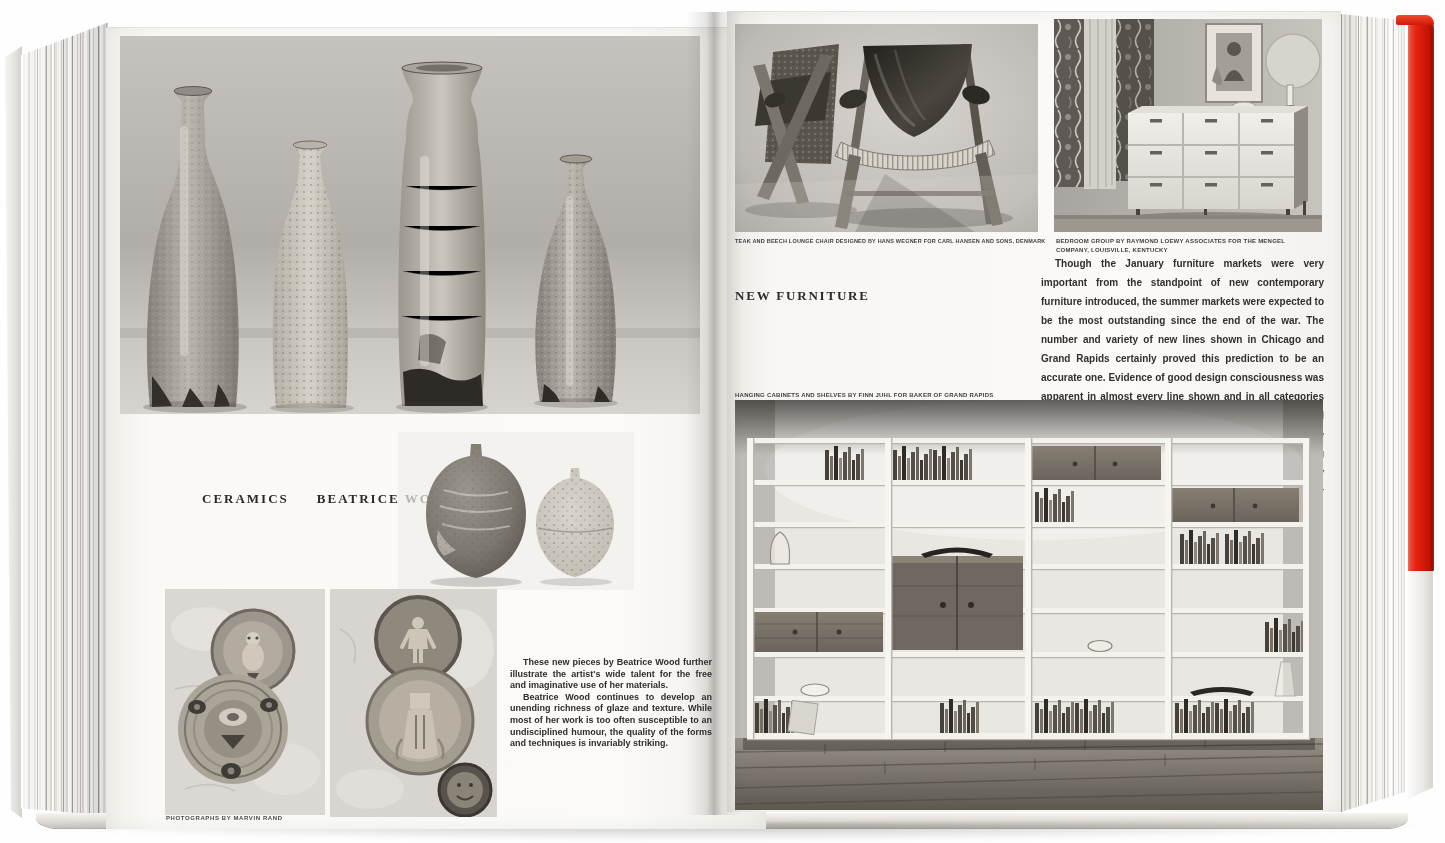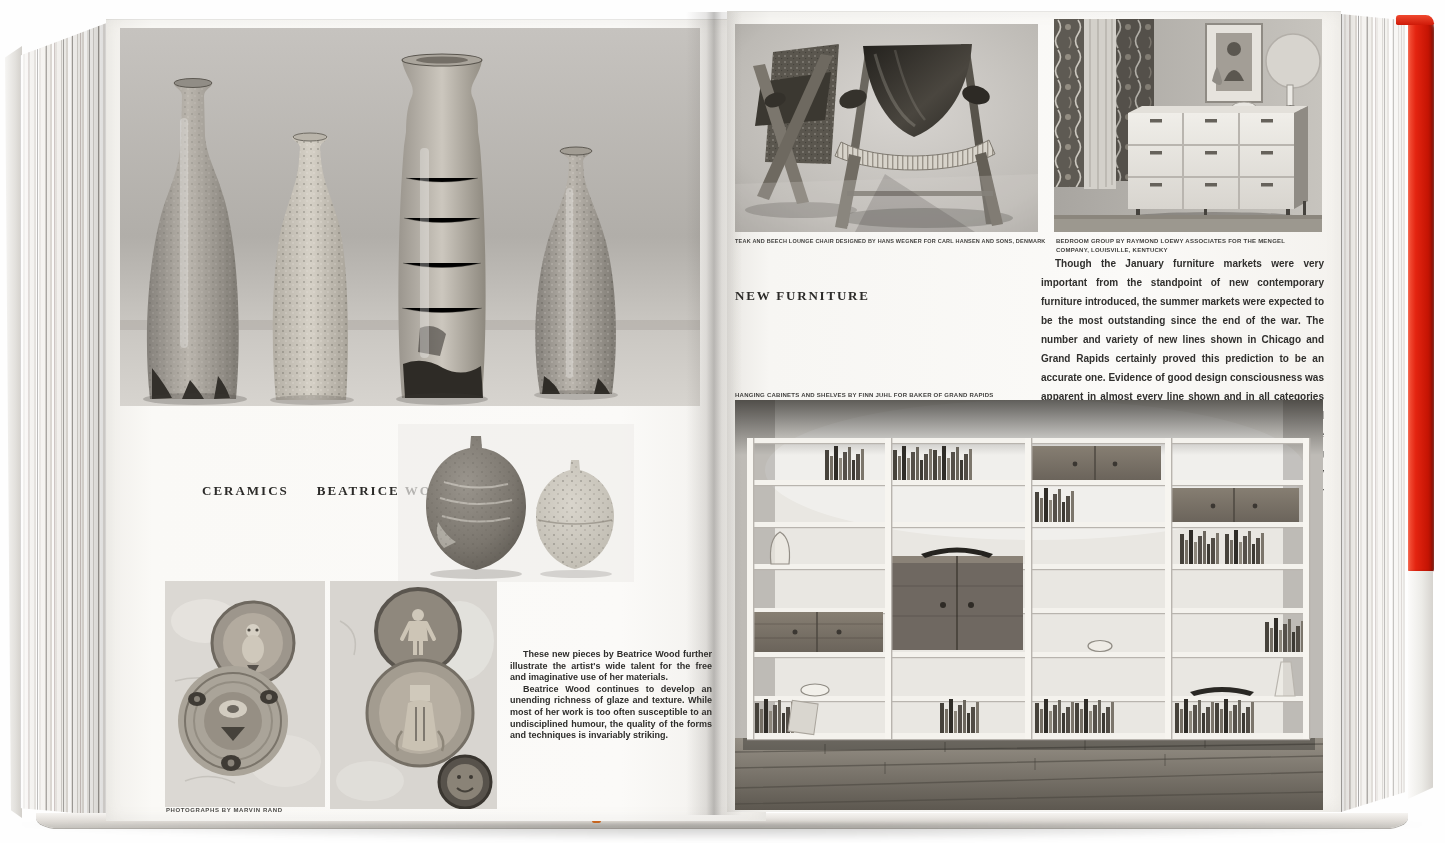--- a/index.html
+++ b/index.html
@@ -38,21 +38,21 @@
     background:linear-gradient(#f6f4f1,#ddd9d4 60%,#c7c4bf);
     border-radius:0 0 22px 22px / 0 0 11px 11px;
     box-shadow:0 1px 0 #b3b0ab;}
   .page-marker{left:592px;top:819px;width:9px;height:4px;background:#d2691e;border-radius:2px;}
   .floor-shadow{left:20px;top:823px;width:1404px;height:18px;
     background:radial-gradient(ellipse at 50% 0%,rgba(60,58,54,.30),rgba(60,58,54,0) 72%);
     filter:blur(2px);}
 
   
   .page{box-shadow:inset 0 1px 0 rgba(0,0,0,.05), inset 0 0 16px rgba(120,114,106,.10);}
-  .page-left{left:106px;top:19px;width:660px;height:802px;
+  .page-left{left:106px;top:27px;width:660px;height:802px;
     background:linear-gradient(90deg,#f1efeb 0,#faf9f6 7%,#fbfaf8 78%,#efede9 100%);}
   .page-right{left:727px;top:11px;width:614px;height:801px;
     background:linear-gradient(90deg,#eae8e4 0,#f7f6f3 7%,#fbfaf8 65%,#f4f2ee 100%);}
   .gutter{left:686px;top:12px;width:56px;height:803px;pointer-events:none;z-index:6;
     background:linear-gradient(90deg,rgba(0,0,0,0) 0%,rgba(80,74,68,.14) 36%,rgba(45,42,38,.30) 50%,rgba(80,74,68,.13) 64%,rgba(0,0,0,0) 100%);}
 
   
   .cap{font-size:6px;font-weight:bold;letter-spacing:.04em;color:#3f3e3c;line-height:1.5;white-space:nowrap;}
   .cap.wrap{white-space:normal;}
   .serif-head{font-family:"Liberation Serif",serif;font-weight:700;font-size:13px;

